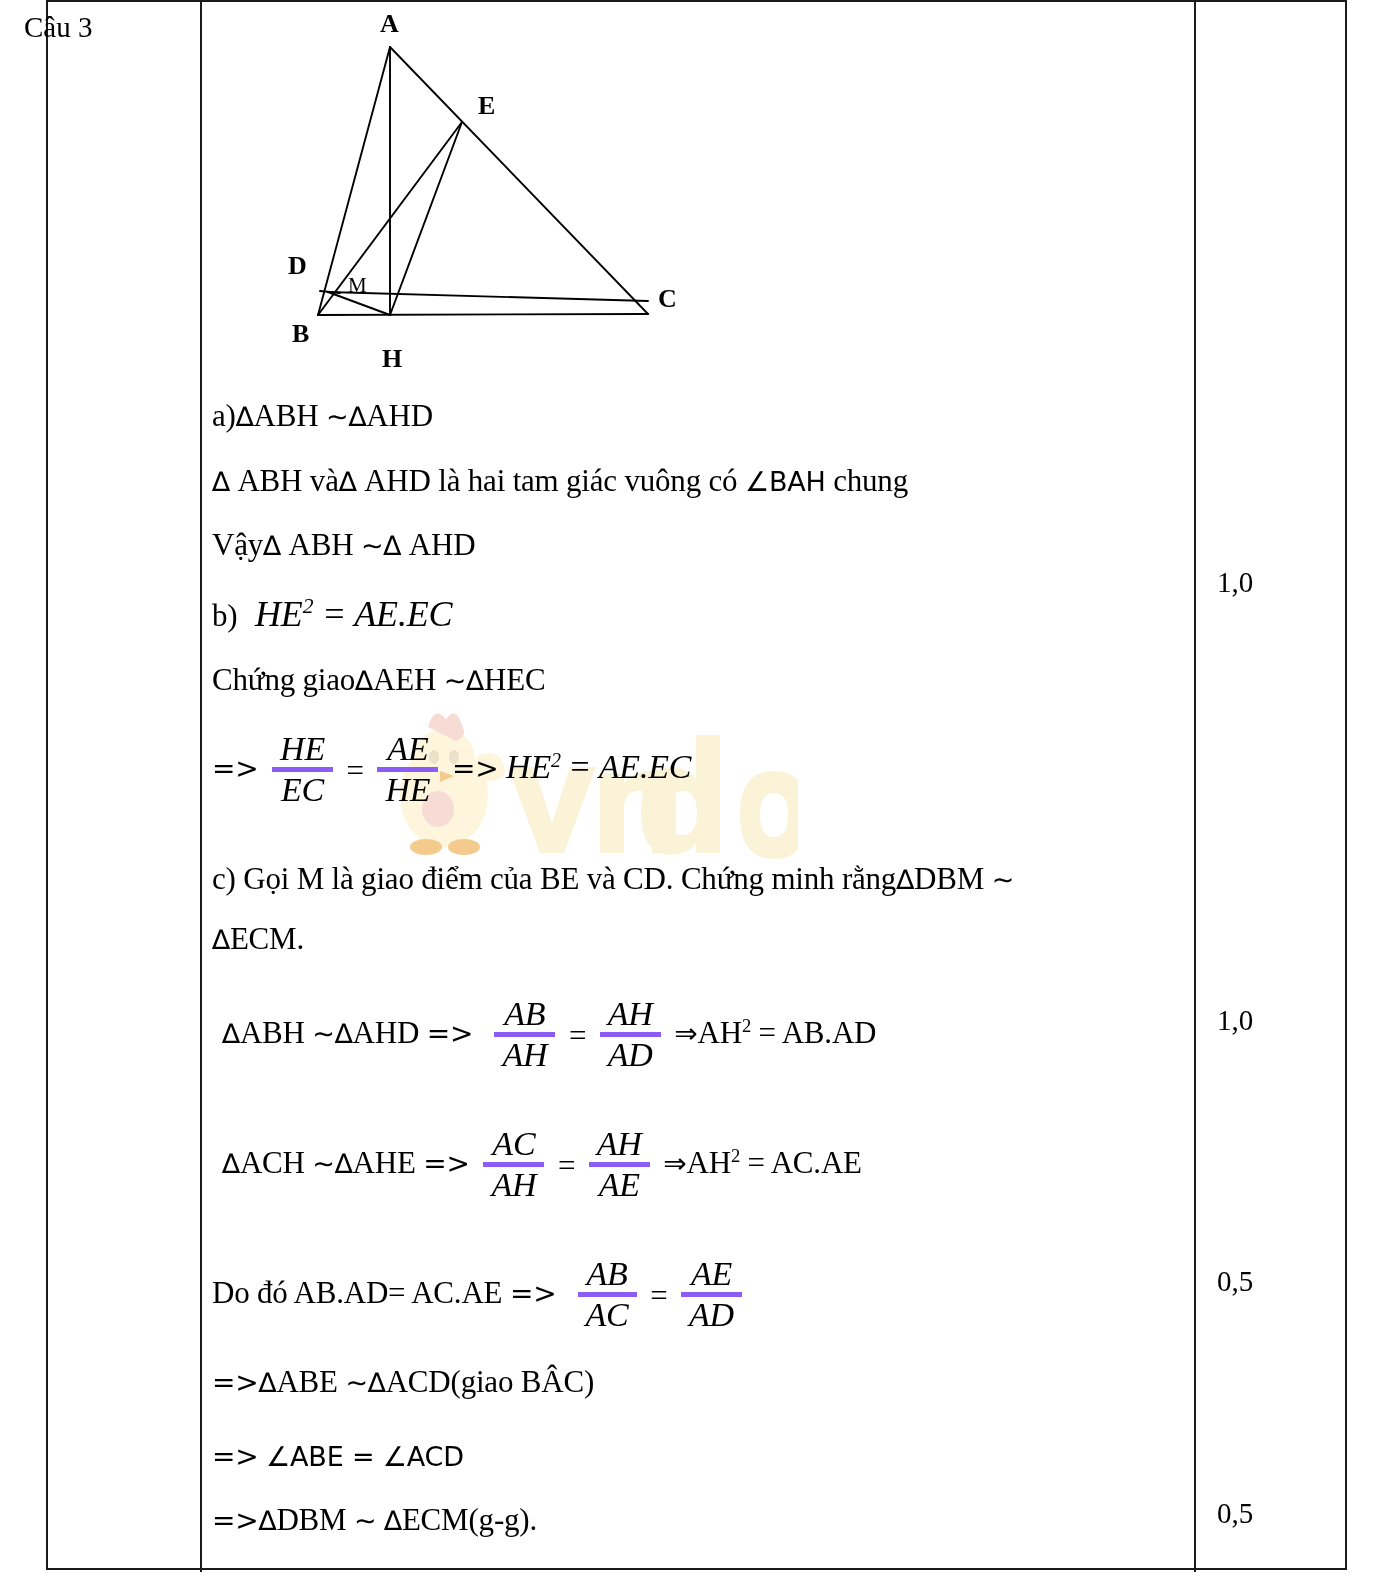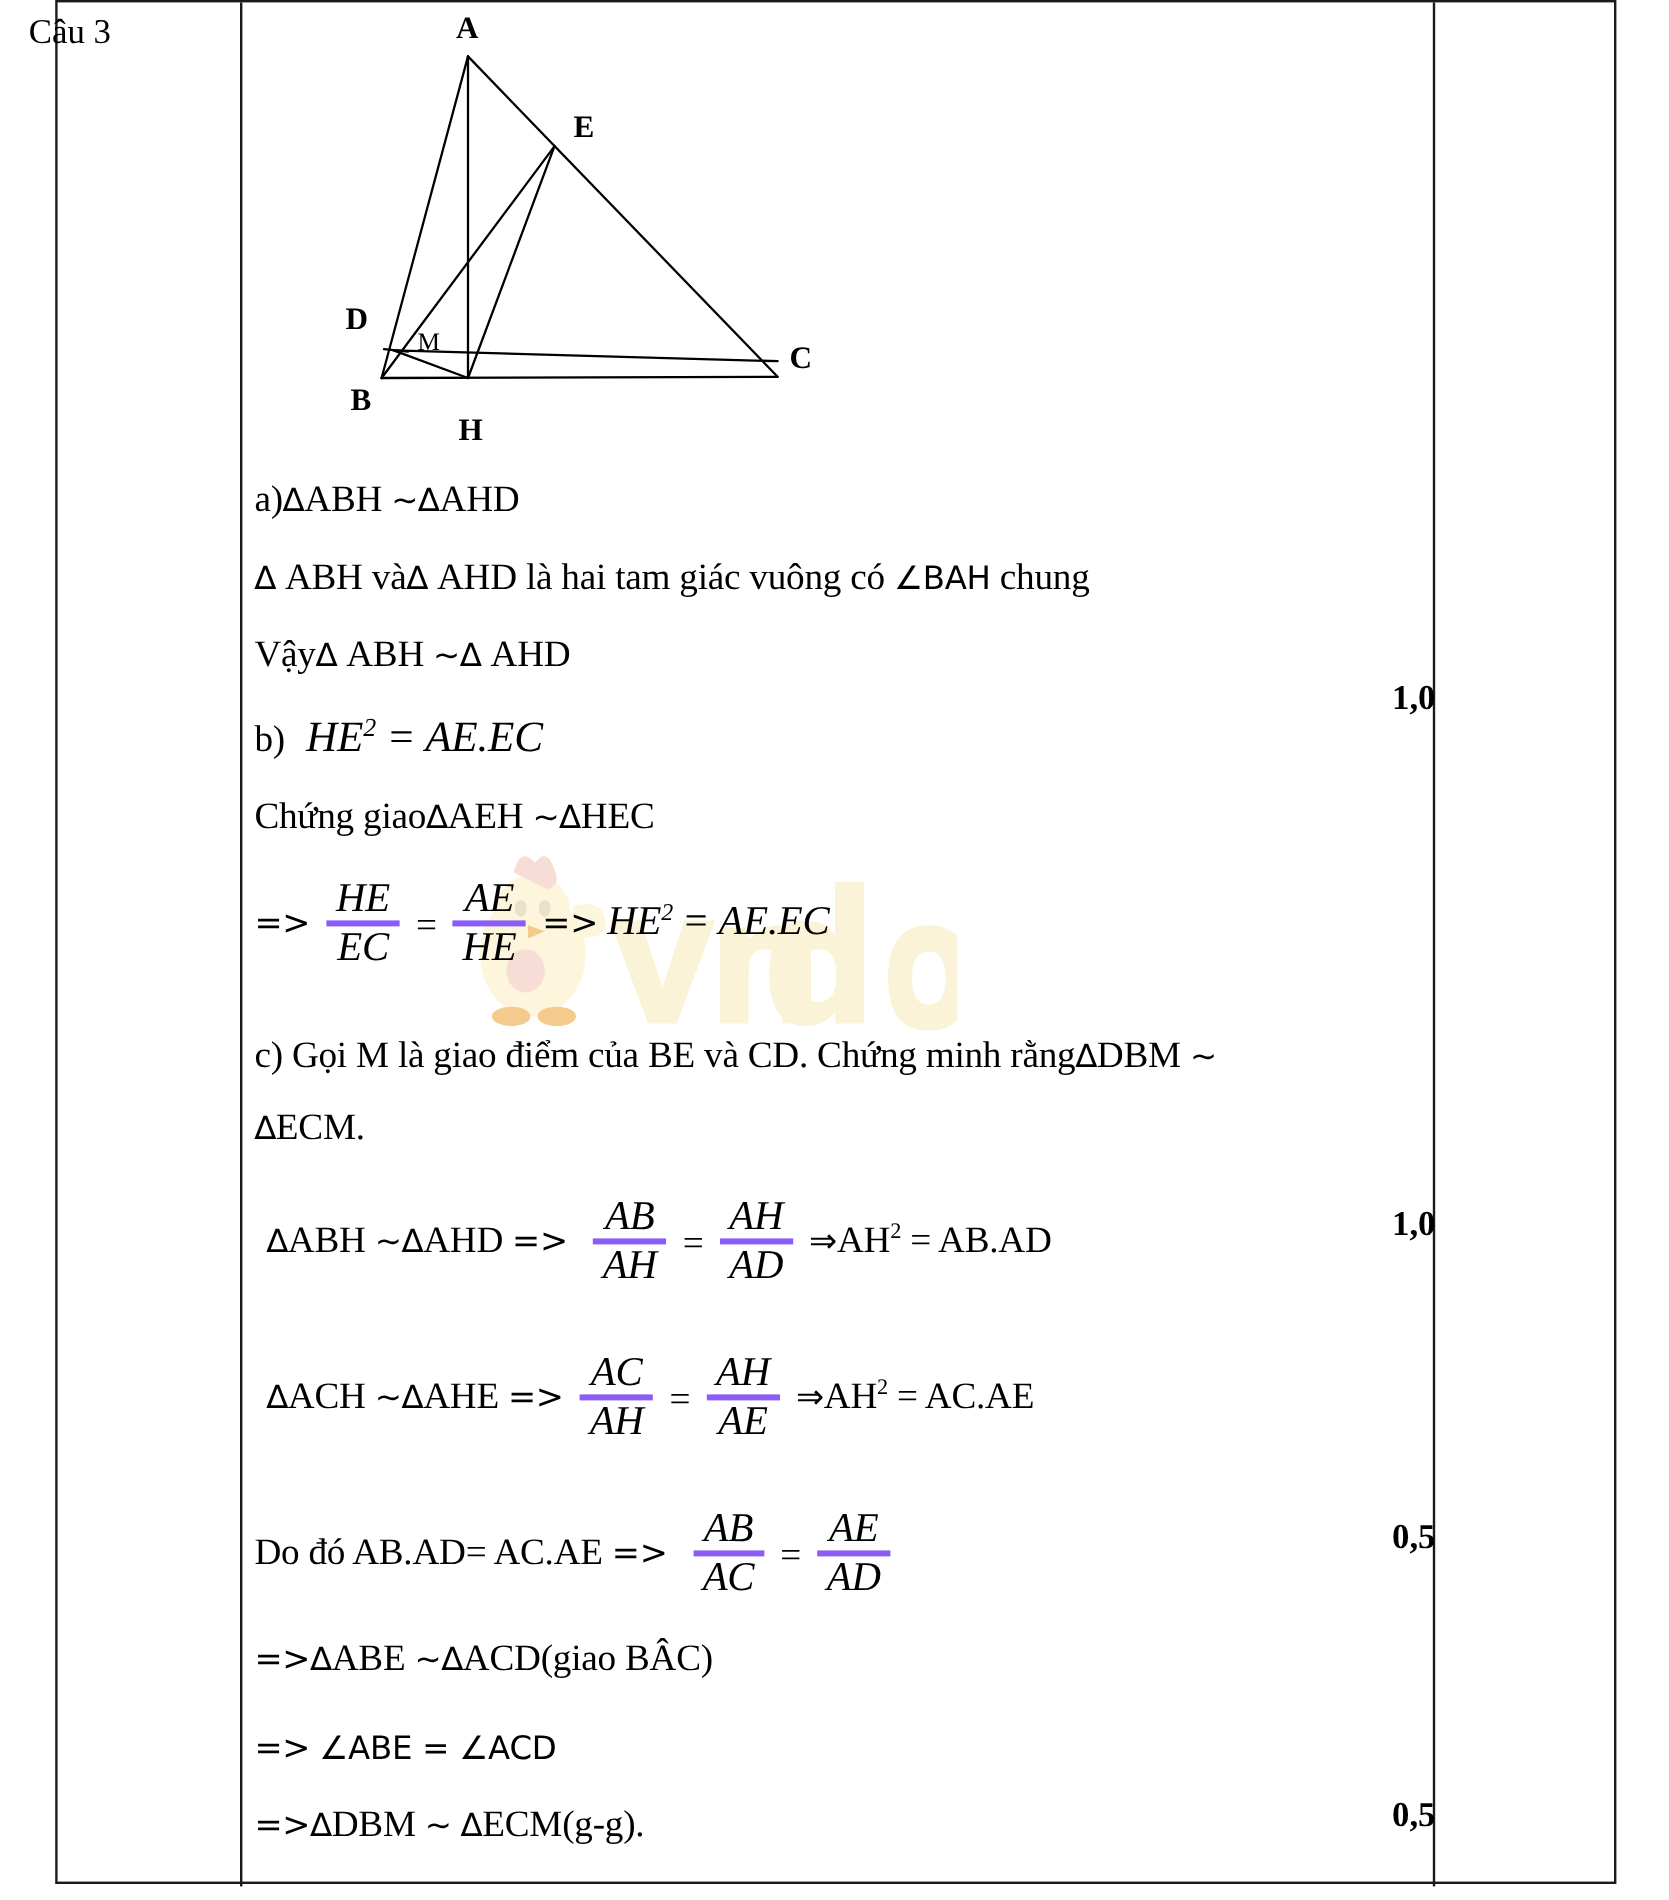--- a/index.html
+++ b/index.html
@@ -61,22 +61,22 @@
     top: 10px;
     width: 120px;
     font-size: 29px;
     line-height: 1.2;
   }
 
   
   .score {
     position: absolute;
     width: 150px;
+    text-align: center;
     font-size: 29px;
-    font-weight: bold;
   }
   .score-1 { left: 1160px; top: 566px; }
   .score-2 { left: 1160px; top: 1004px; }
   .score-3 { left: 1160px; top: 1265px; }
   .score-4 { left: 1160px; top: 1497px; }
 
   
   .watermark {
     position: absolute;
     left: 378px;

